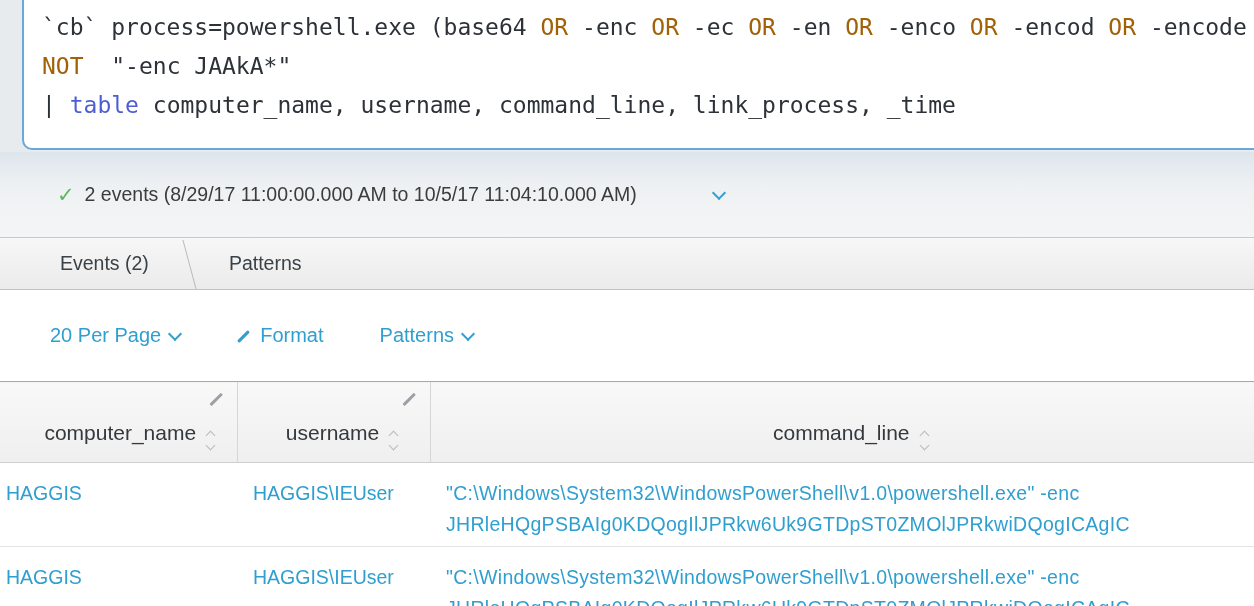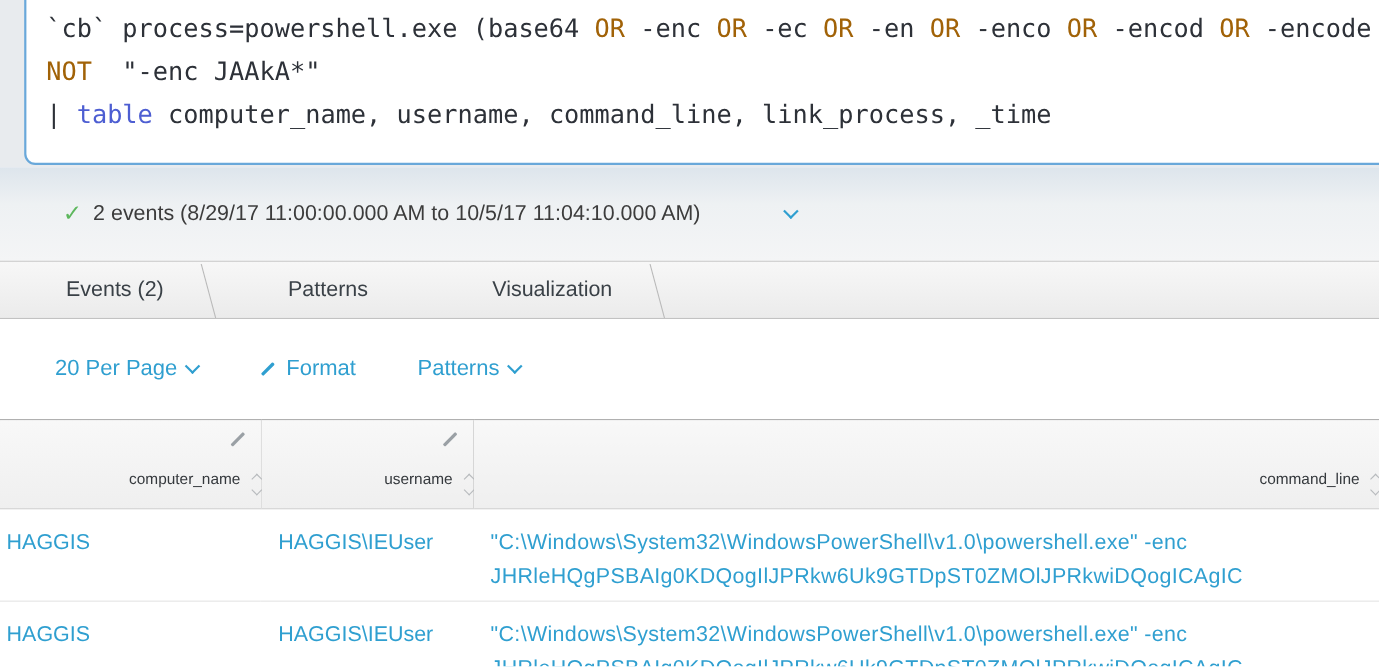--- a/index.html
+++ b/index.html
@@ -20,43 +20,43 @@
   
   .events-bar{height:85px;background:linear-gradient(180deg,#dde5ec 0%,#eef1f3 40%,#f4f5f6 100%);
     display:flex;align-items:center;padding-left:57px;box-sizing:border-box;font-size:19.5px;color:#3c3c3c;}
   .check{color:#5db75d;font-size:21px;margin-right:10px;}
   .sampling{color:#2f9fd0;margin-left:68px;cursor:pointer;}
   .chev{display:inline-block;width:8px;height:8px;border:solid currentColor;border-width:0 2px 2px 0;
     transform:rotate(45deg);margin-left:9px;vertical-align:3px;}
 
   
   .tabbar{height:51px;background:linear-gradient(#f7f7f7,#ebebeb);border-top:1px solid #c9c9c9;
-    border-bottom:1px solid #c2c2c2;display:flex;padding-left:20px;position:relative;gap:33px;}
+    border-bottom:1px solid #c2c2c2;display:flex;padding-left:20px;position:relative;}
   .tab{position:relative;line-height:51px;padding:0 40px;font-size:19.5px;color:#3a4147;cursor:pointer;}
   .tab-label{position:relative;z-index:3;}
   .tab-sep{position:absolute;right:-1px;top:2px;bottom:0;width:1px;background:#b9b9b9;transform:skewX(15deg);}
   .tab.active{color:#2b3033;z-index:2;}
   .tab.active::before{content:'';position:absolute;top:0;bottom:-1px;left:4px;right:50%;background:#fff;
     border-left:1px solid #c4c4c4;transform:skewX(-15deg);}
   .tab.active::after{content:'';position:absolute;top:0;bottom:-1px;left:50%;right:4px;background:#fff;
     border-right:1px solid #c4c4c4;transform:skewX(15deg);}
 
   
   .content{background:#fff;}
   .toolbar{display:flex;align-items:center;height:91px;padding-left:50px;font-size:20px;}
   .tlink{color:#2f9fd0;cursor:pointer;margin-right:56px;white-space:nowrap;}
   .fmt-pencil{display:inline-block;width:15px;height:3px;background:#2f9fd0;transform:rotate(-45deg);
     margin-right:9px;vertical-align:4px;border-radius:1px;}
 
   
   table.results{width:100%;border-collapse:collapse;table-layout:fixed;}
   col.c1{width:237px;} col.c2{width:193px;} col.c3{width:auto;}
   thead th{height:81px;background:linear-gradient(#f8f8f8,#efefef);border-top:1px solid #a8a8a8;
-    border-bottom:1px solid #cfcfcf;position:relative;vertical-align:bottom;text-align:right;
-    font-weight:normal;font-size:14px;color:#35393d;padding:0 0 13px 16px;box-sizing:border-box;cursor:pointer;}
+    border-bottom:1px solid #cfcfcf;position:relative;vertical-align:bottom;text-align:center;
+    font-weight:normal;font-size:21px;color:#35393d;padding:0 0 13px 16px;box-sizing:border-box;cursor:pointer;}
   thead th:first-child{padding-left:22px;}
   thead th + th{border-left:1px solid #d6d6d6;}
   .sort{display:inline-flex;flex-direction:column;margin-left:11px;vertical-align:1px;}
   .chev-up,.chev-down{display:block;width:6px;height:6px;border:solid #b7babd;border-width:0 1.5px 1.5px 0;}
   .chev-up{transform:rotate(-135deg);margin-bottom:3px;}
   .chev-down{transform:rotate(45deg);}
   .pencil{position:absolute;top:16px;right:13px;width:16px;height:2.5px;background:#9aa0a5;
     transform:rotate(-45deg);border-radius:1px;cursor:pointer;}
   tbody td{vertical-align:top;padding:15px 0 6px 16px;font-size:19.5px;line-height:31px;color:#2f9fd0;
     border-bottom:1px solid #e4e4e4;overflow:hidden;box-sizing:border-box;}
@@ -79,21 +79,20 @@
 
   <div class="events-bar">
     <span class="check">✓</span>
     <span class="events-text">2 events (8/29/17 11:00:00.000 AM to 10/5/17 11:04:10.000 AM)</span>
     <span class="sampling"><i class="chev"></i></span>
   </div>
 
   <div class="tabbar">
       <div class="tab"><span class="tab-label">Events (2)</span><i class="tab-sep"></i></div>
       <div class="tab"><span class="tab-label">Patterns</span></div>
-      <div class="tab"><span class="tab-label">Visualization</span><i class="tab-sep"></i></div>
     </div>
 
   <div class="content">
     <div class="toolbar">
       <span class="tlink"><span>20 Per Page</span><i class="chev"></i></span>
       <span class="tlink"><i class="fmt-pencil"></i><span>Format</span></span>
       <span class="tlink"><span>Patterns</span><i class="chev"></i></span>
     </div>
 
     <table class="results">

